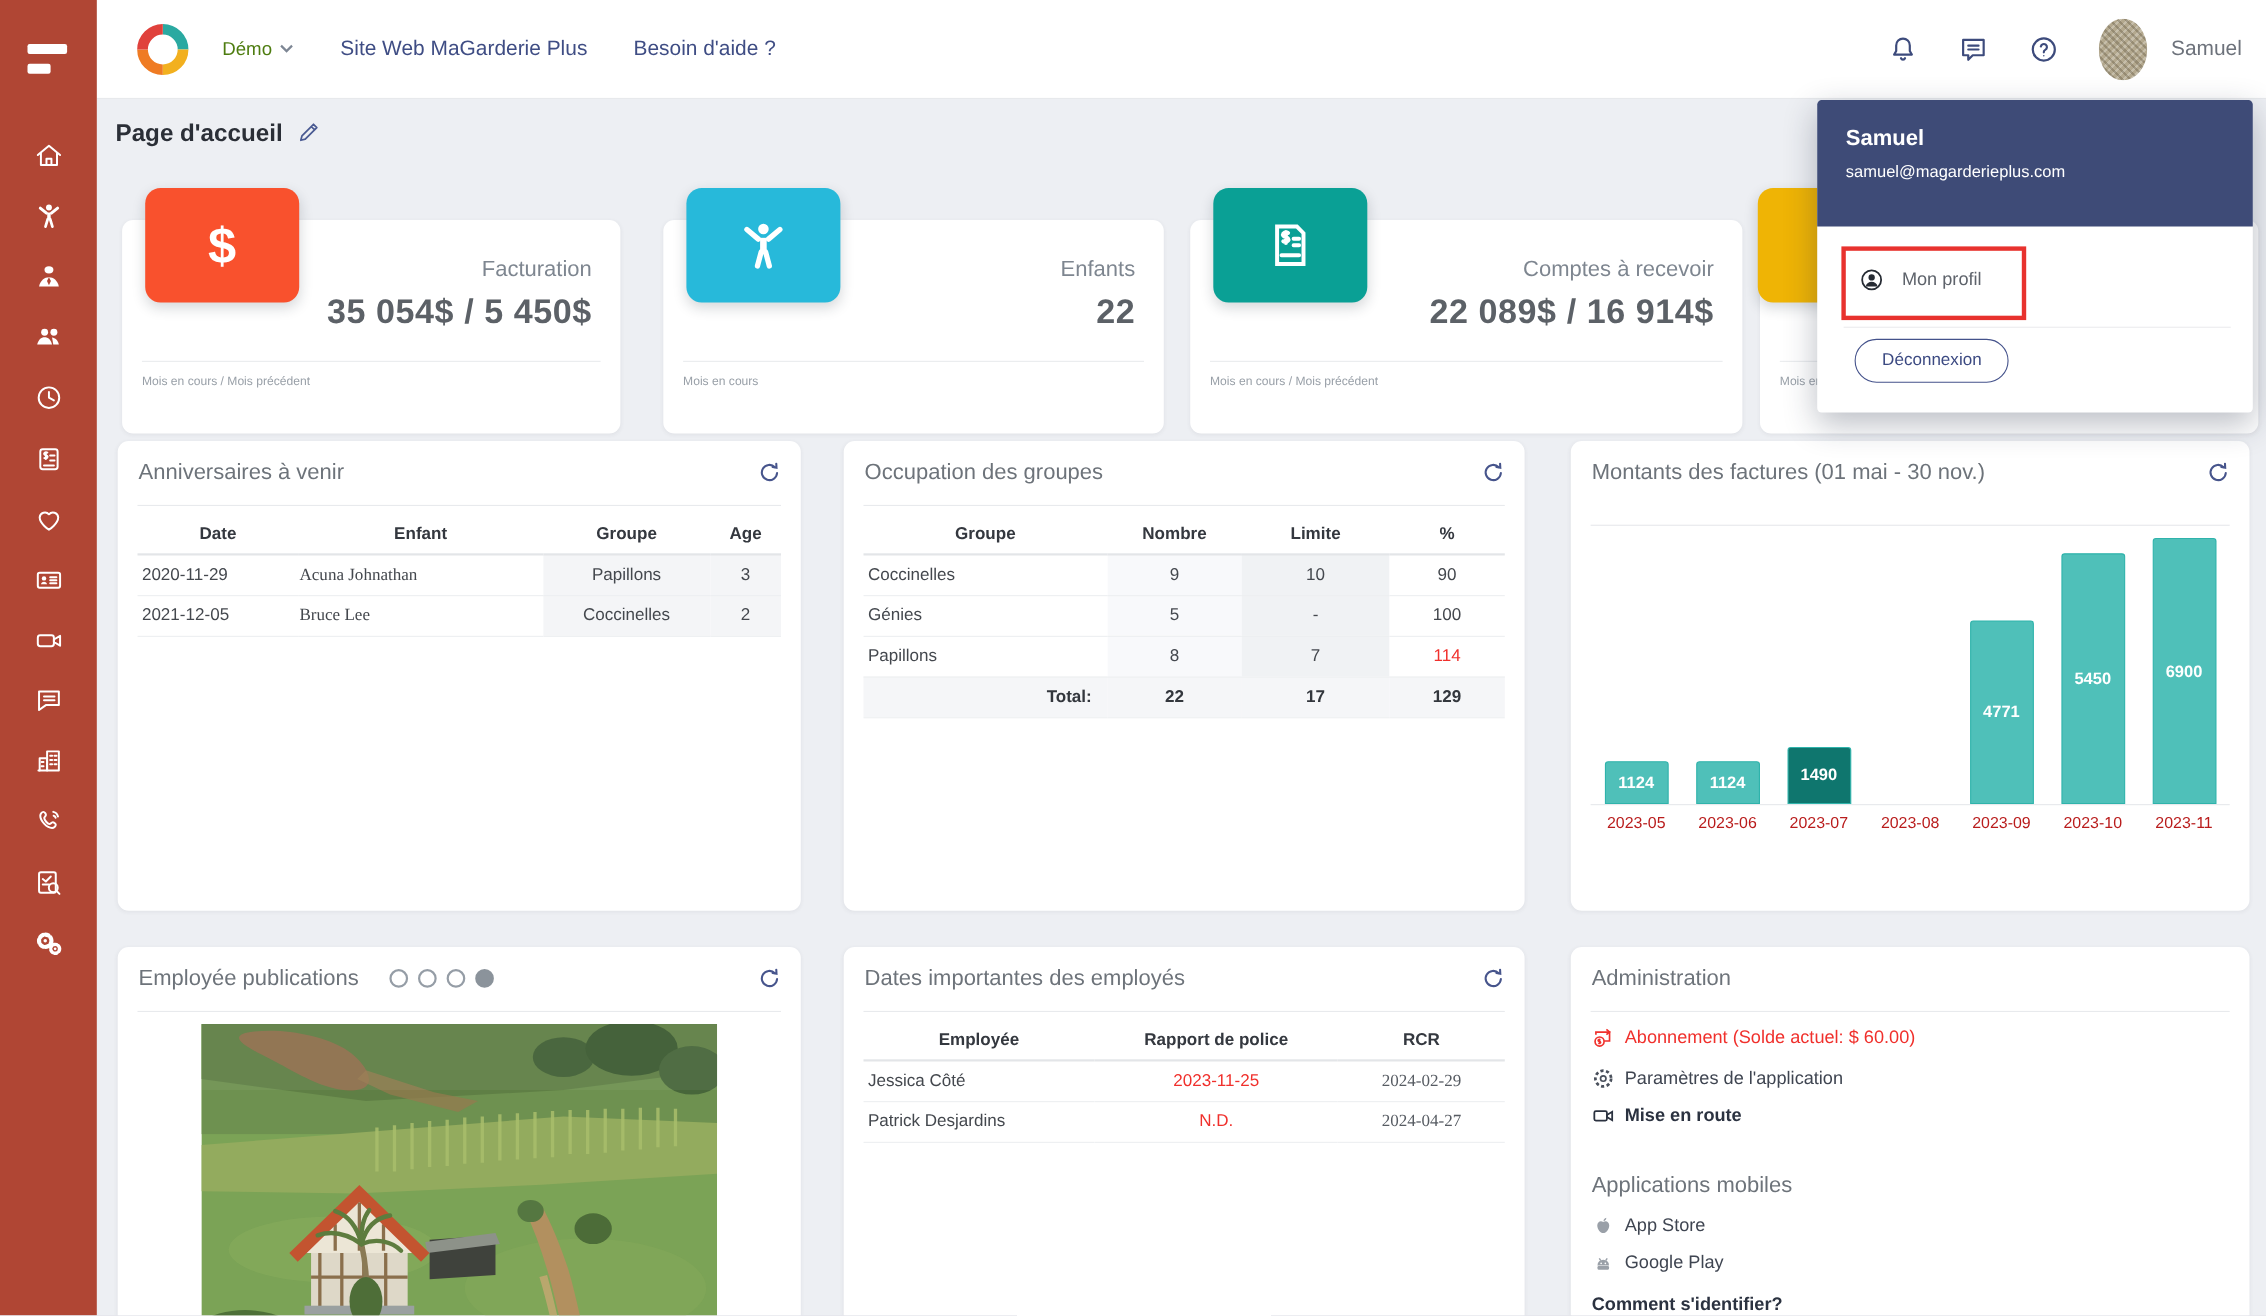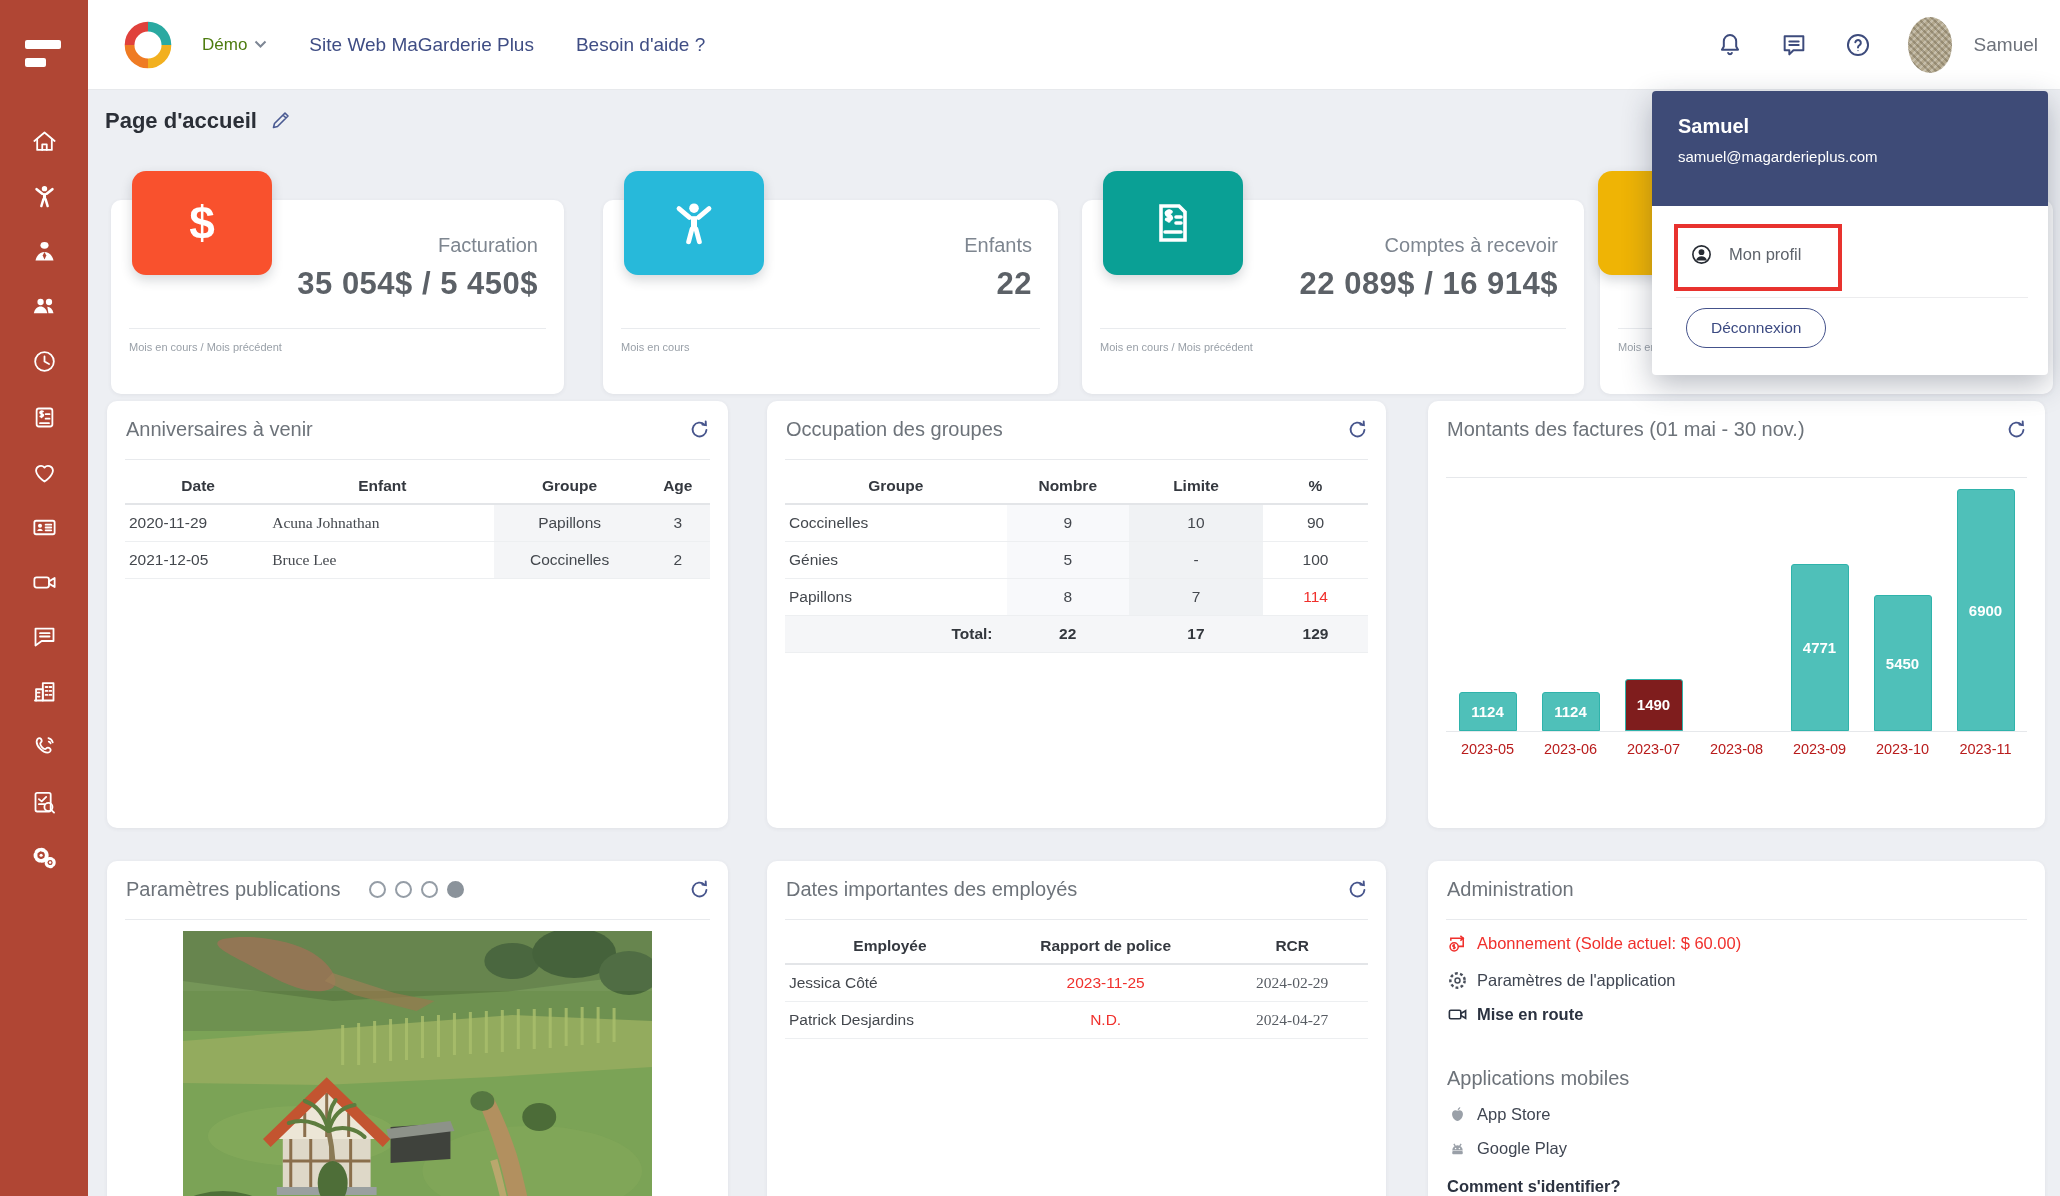--- a/index.html
+++ b/index.html
@@ -388,32 +388,32 @@
           <div class="bar" style="height: 39.3979px; background: rgb(79, 192, 185); border-color: rgb(47, 179, 171);">
             <div class="bar-label">1124</div>
           </div>
         </div>
         <div>
           <div class="bar" style="height: 39.3979px; background: rgb(79, 192, 185); border-color: rgb(47, 179, 171);">
             <div class="bar-label">1124</div>
           </div>
         </div>
         <div>
-          <div class="bar" style="height: 52.2268px; background: #7f1d1d; border-color: rgb(47, 179, 171);">
+          <div class="bar" style="height: 52.2268px; background: #0f766e; border-color: rgb(47, 179, 171);">
             <div class="bar-label">1490</div>
           </div>
         </div>
         <div></div>
         <div>
           <div class="bar" style="height: 167.231px; background: rgb(79, 192, 185); border-color: rgb(47, 179, 171);">
             <div class="bar-label">4771</div>
           </div>
         </div>
         <div>
-          <div class="bar" style="height: 136px; background: rgb(79, 192, 185); border-color: rgb(47, 179, 171);">
+          <div class="bar" style="height: 228px; background: rgb(79, 192, 185); border-color: rgb(47, 179, 171);">
             <div class="bar-label">5450</div>
           </div>
         </div>
         <div>
           <div class="bar" style="height: 241.856px; background: rgb(79, 192, 185); border-color: rgb(47, 179, 171);">
             <div class="bar-label">6900</div>
           </div>
         </div>
       </div>
     <div class="ticks">
@@ -422,21 +422,21 @@
         <div class="tick">2023-07</div>
         <div class="tick">2023-08</div>
         <div class="tick">2023-09</div>
         <div class="tick">2023-10</div>
         <div class="tick">2023-11</div>
       </div>
   </section>
 
   <section class="card" style="left:107px;top:861px;width:621px;height:420px">
     <div class="card-title">
-      <span>Paramètres publications</span>
+      <span>Employée publications</span>
       <span class="dots">
           <span class="dot"></span>
           <span class="dot"></span>
           <span class="dot"></span>
           <span class="dot active"></span>
         </span>
     </div>
     <span class="refresh"><svg viewBox="0 0 20 20">
           <path d="M16.6 10.5a6.6 6.6 0 1 1-1.9-5.1"></path>
           <path d="M15.9 2.4l.2 3.5-3.4-.7"></path>

